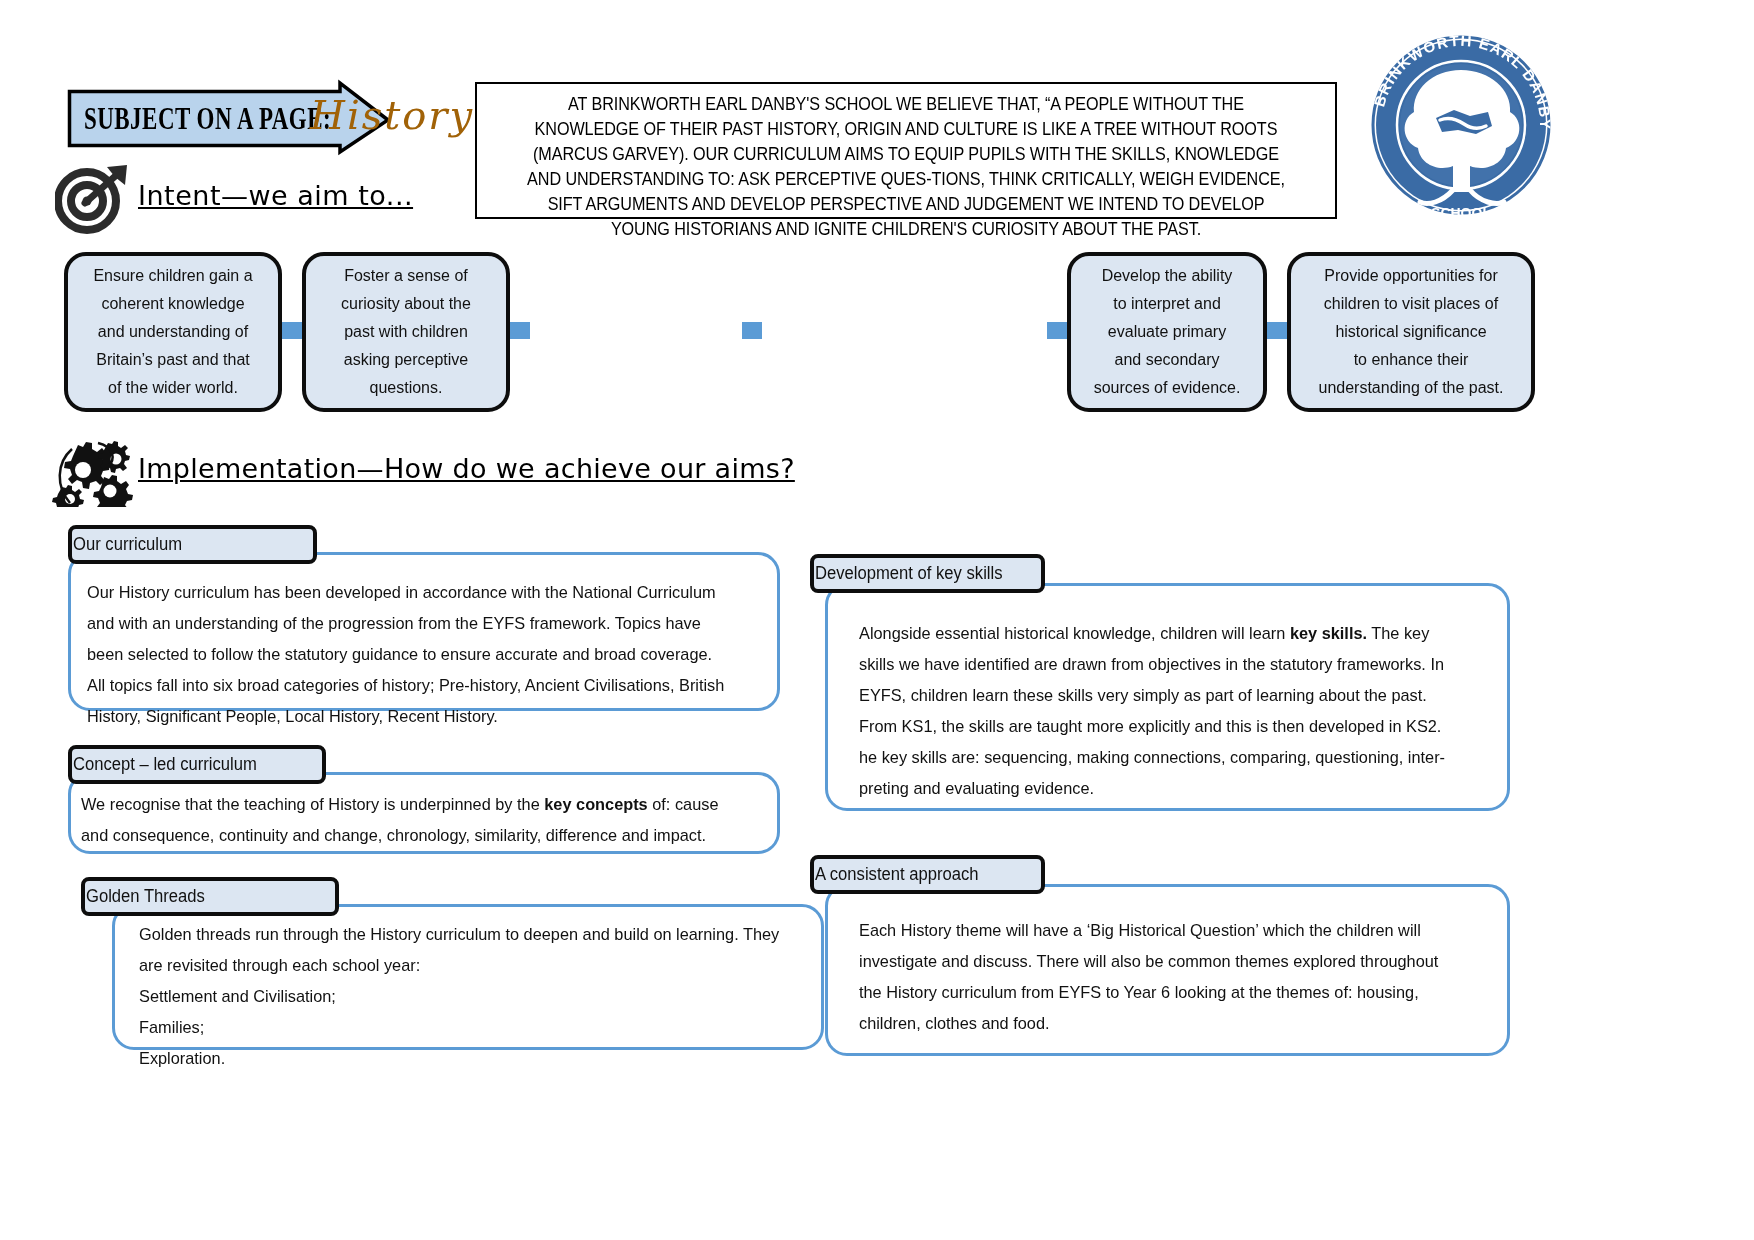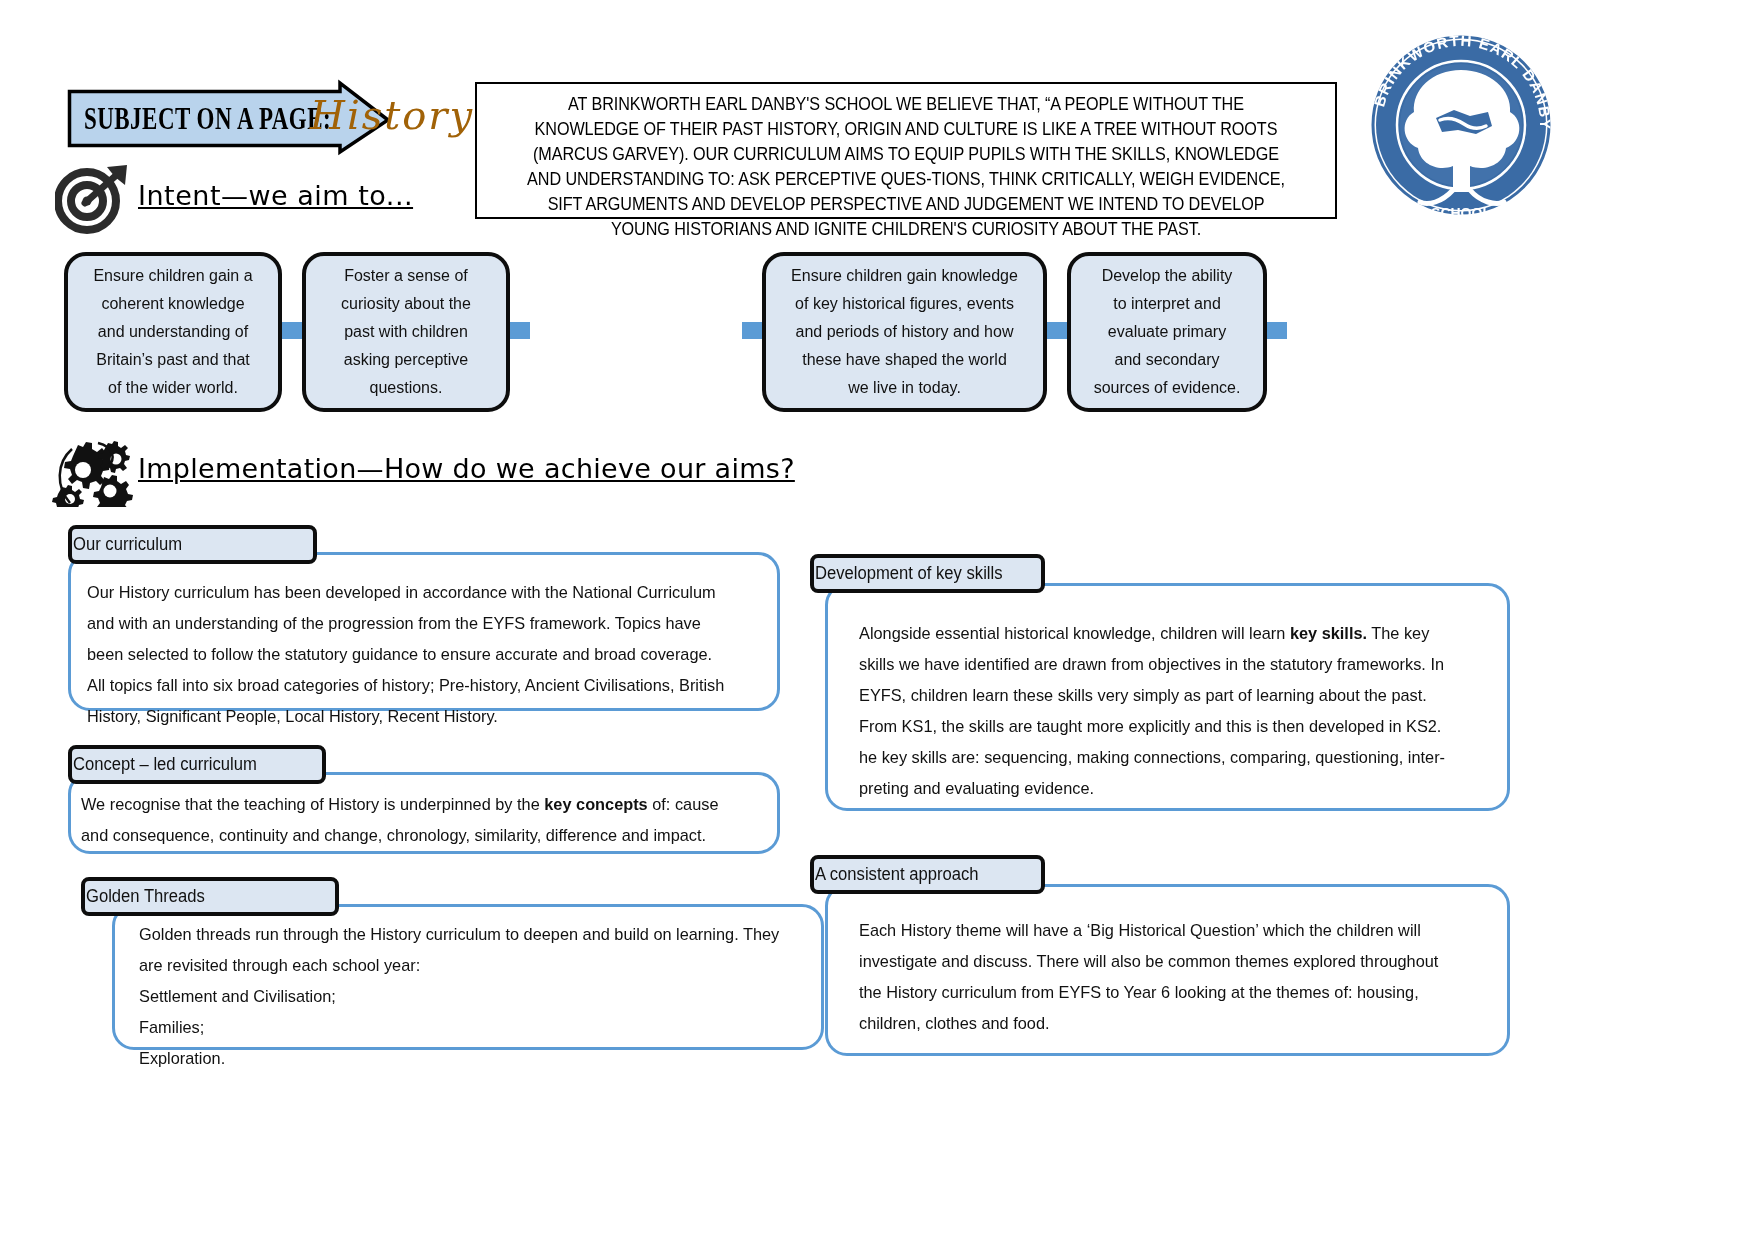--- a/index.html
+++ b/index.html
@@ -257,38 +257,38 @@
     <div class="txt">Foster a sense of
 curiosity about the
 past with children
 asking perceptive
 questions.</div>
   </div>
   <div class="intent-connector" style="left:446px; width:20px;"></div>
 
   <div class="intent-connector" style="left:678px; width:20px;"></div>
 
-  <div class="intent-card" style="left:698px; width:285px;">
-    <div class="txt">Ensure children gain knowledge
-of key historical figures, events
-and periods of history and how
-these have shaped the world
-we live in today.</div>
-  </div>
   <div class="intent-connector" style="left:983px; width:20px;"></div>
 
   <div class="intent-card" style="left:1003px; width:200px;">
     <div class="txt">Develop the ability
 to interpret and
 evaluate primary
 and secondary
 sources of evidence.</div>
   </div>
   <div class="intent-connector" style="left:1203px; width:20px;"></div>
 
+  <div class="intent-card" style="left:1223px; width:248px;">
+    <div class="txt">Provide opportunities for
+children to visit places of
+historical significance
+to enhance their
+understanding of the past.</div>
+  </div>
 </div>
 
 <div id="impl-heading-icon">
   <svg viewBox="0 0 95 70" width="95" height="70">
     <g fill="#111">
       <path d="M26 8 l5 2 3-5 6 1 0 6 5 3 5-4 4 5 -4 4 2 6 6 1 -1 6 -6 1 -2 5 4 5 -5 4 -4-4 -6 2 -1 6 -6-1 -1-6 -5-2 -5 4 -4-5 4-4 -2-6 -6-1 1-6 6-1 2-5z"></path>
       <circle cx="31" cy="33" r="8" fill="#fff"></circle>
       <path d="M60 2 l4 1 2-3 4 1 0 4 3 2 4-3 3 3 -3 3 1 4 4 1 -1 4 -4 1 -1 3 3 4 -4 3 -3-3 -4 1 -1 4 -4-1 -1-4 -3-1 -4 3 -3-4 3-3 -1-4 -4-1 1-4 4-1 1-3z" transform="translate(-4,4)"></path>
       <circle cx="64" cy="22" r="5.5" fill="#fff"></circle>
       <path d="M58 38 l5 2 3-4 5 1 0 5 4 3 5-3 3 4 -3 4 2 5 5 1 -1 5 -5 1 -2 4 3 4 -4 3 -4-3 -5 2 -1 5 -5-1 -1-5 -4-2 -4 3 -3-4 3-4 -2-5 -5-1 1-5 5-1 2-4z" transform="translate(-6,2)"></path>

